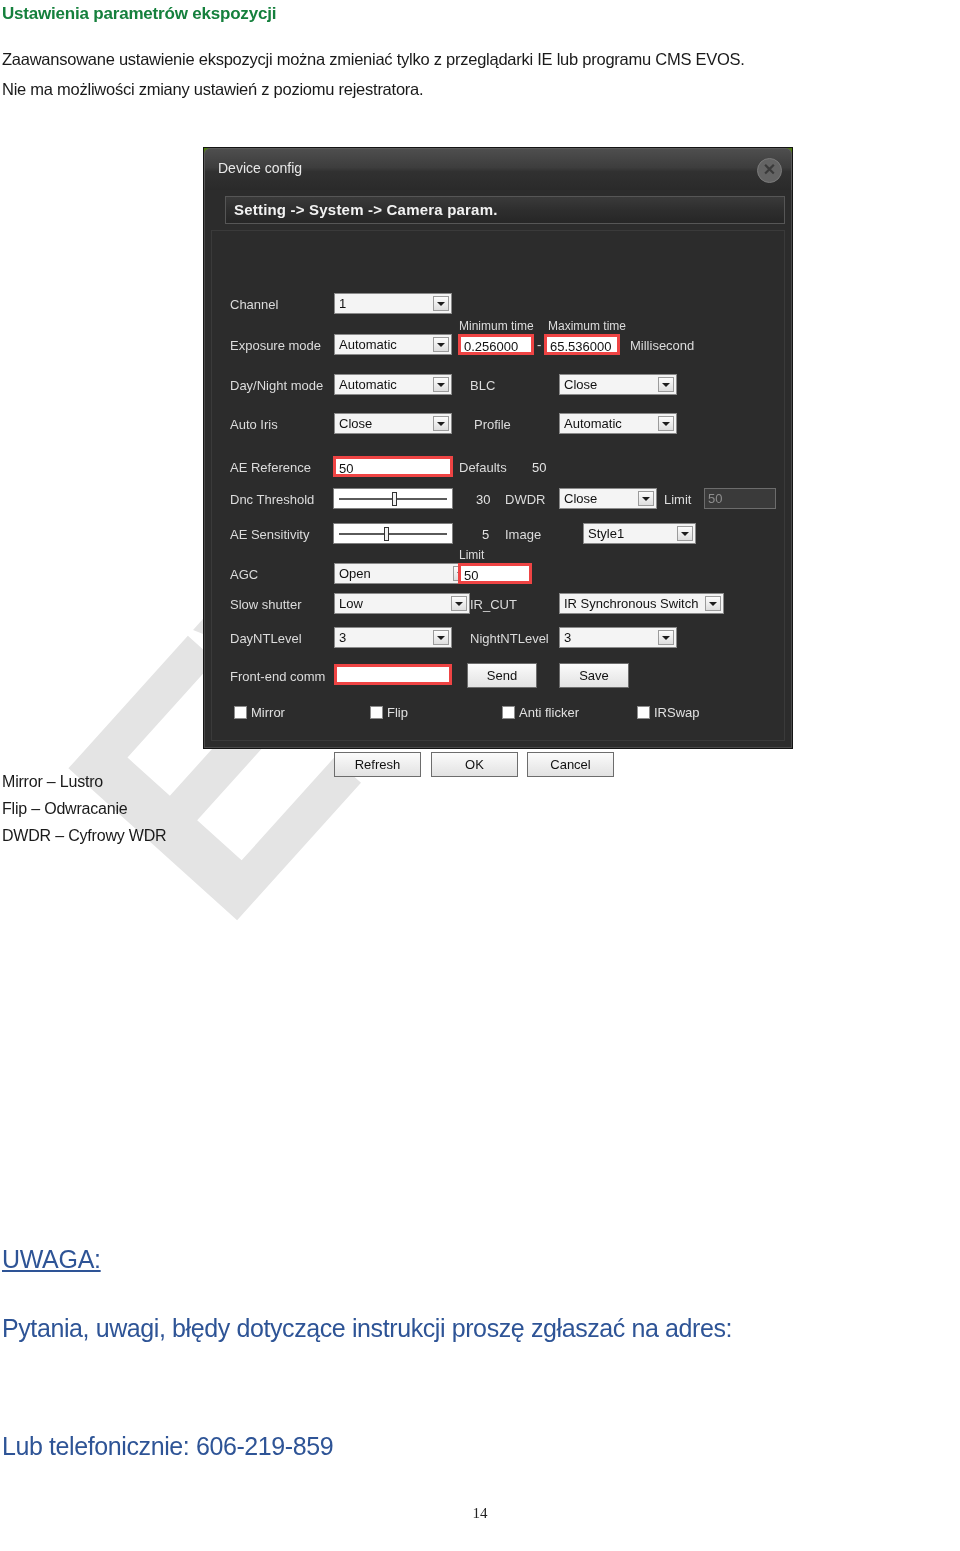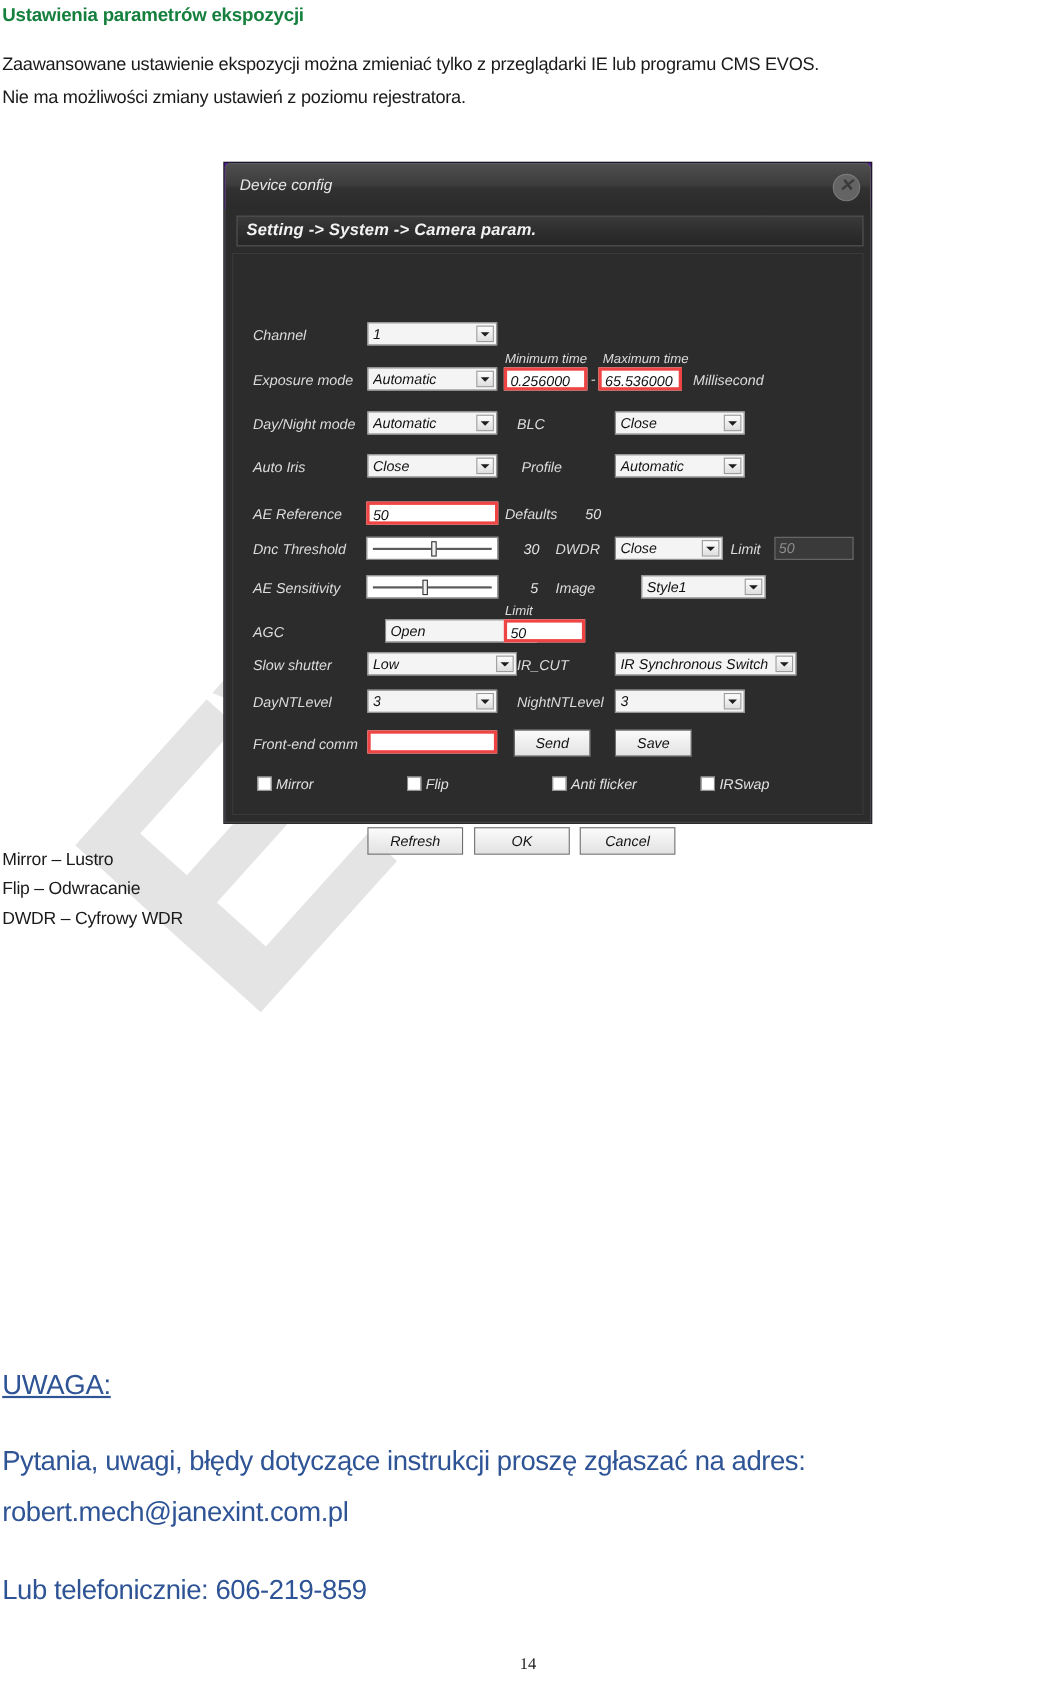--- a/index.html
+++ b/index.html
@@ -125,23 +125,22 @@
   }
 
   
   .dlg {
     position: absolute;
     left: 204px;
     top: 148px;
     width: 588px;
     height: 600px;
     z-index: 3;
-    background: #4c1d95;
+    background: #4d7c0f;
     box-shadow: 0 0 0 1px #141414;
-    font-style: italic;
   }
   .dlg-titlebar {
     position: relative;
     height: 42px;
     background: linear-gradient(to bottom, #4e4e4e 0%, #3d3d3d 45%, #313131 55%, #2a2a2a 100%);
     border-top-left-radius: 6px;
     border-top-right-radius: 6px;
     border: 1px solid #5a5a5a;
     border-bottom: none;
     box-sizing: border-box;
@@ -175,21 +174,21 @@
     position: relative;
     height: 558px;
     background: #2c2c2c;
     border: 1px solid #4a4a4a;
     border-top: none;
     box-sizing: border-box;
     padding: 0;
   }
   .panel-header {
     position: absolute;
-    left: 10px;
+    left: 20px;
     top: 6px;
     right: 6px;
     height: 28px;
     background: linear-gradient(to bottom, #3a3a3a 0%, #2e2e2e 50%, #262626 100%);
     border: 1px solid #565656;
     box-sizing: border-box;
   }
   .panel-header span {
     position: absolute;
     left: 8px;
@@ -450,21 +449,21 @@
         </div>
         <div class="num" style="left:270px; top:296px;">5</div>
         <div class="lbl" style="left:293px; top:296px;">Image</div>
         <div class="sel" style="left:347px; top:292px; width:113px;margin-left:24px;">
           <div class="val">Style1</div>
           <div class="arrow"></div>
         </div>
 
         <div class="lbl small" style="left:247px; top:317px;">Limit</div>
         <div class="lbl" style="left:18px; top:336px;">AGC</div>
-        <div class="sel" style="left:122px; top:332px; width:138px;margin-left:16px;">
+        <div class="sel" style="left:122px; top:332px; width:138px;">
           <div class="val">Open</div>
           <div class="arrow"></div>
         </div>
         <div class="txt" style="left:246px; top:332px; width:74px;">
           <div class="val">50</div>
         </div>
 
         <div class="lbl" style="left:18px; top:366px;">Slow shutter</div>
         <div class="sel" style="left:122px; top:362px; width:136px;">
           <div class="val">Low</div>
@@ -521,19 +520,18 @@
 
   <div class="legend">
     <div>Mirror –  Lustro</div>
     <div>Flip – Odwracanie</div>
     <div>DWDR – Cyfrowy WDR</div>
   </div>
 
   <div class="note-head">UWAGA:</div>
   <div class="note-body">
     <div>Pytania, uwagi, błędy dotyczące instrukcji proszę zgłaszać na adres:</div>
-    <div>robert.mech@janexint.com.pl</div>
   </div>
   <div class="note-tel">Lub telefonicznie: 606-219-859</div>
 
   <div class="page-number">14</div>
 
 </div>
 
 </body></html>

